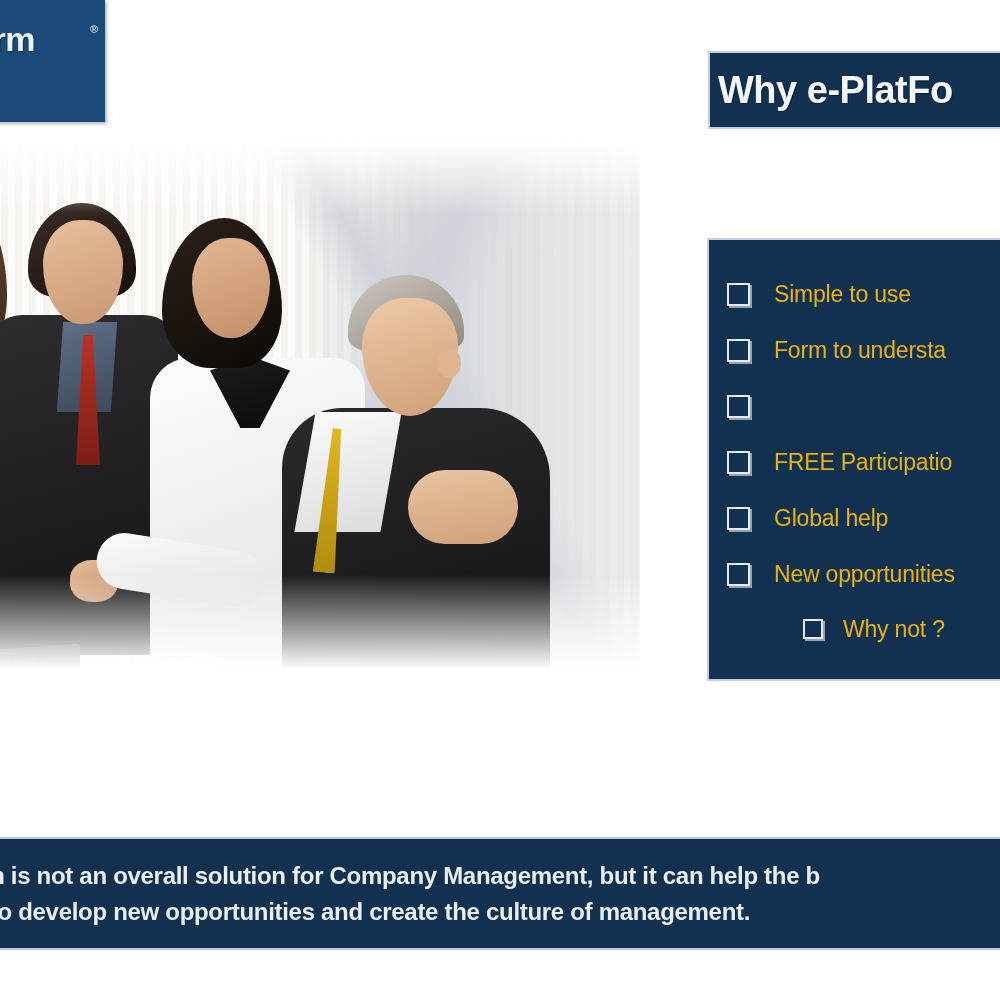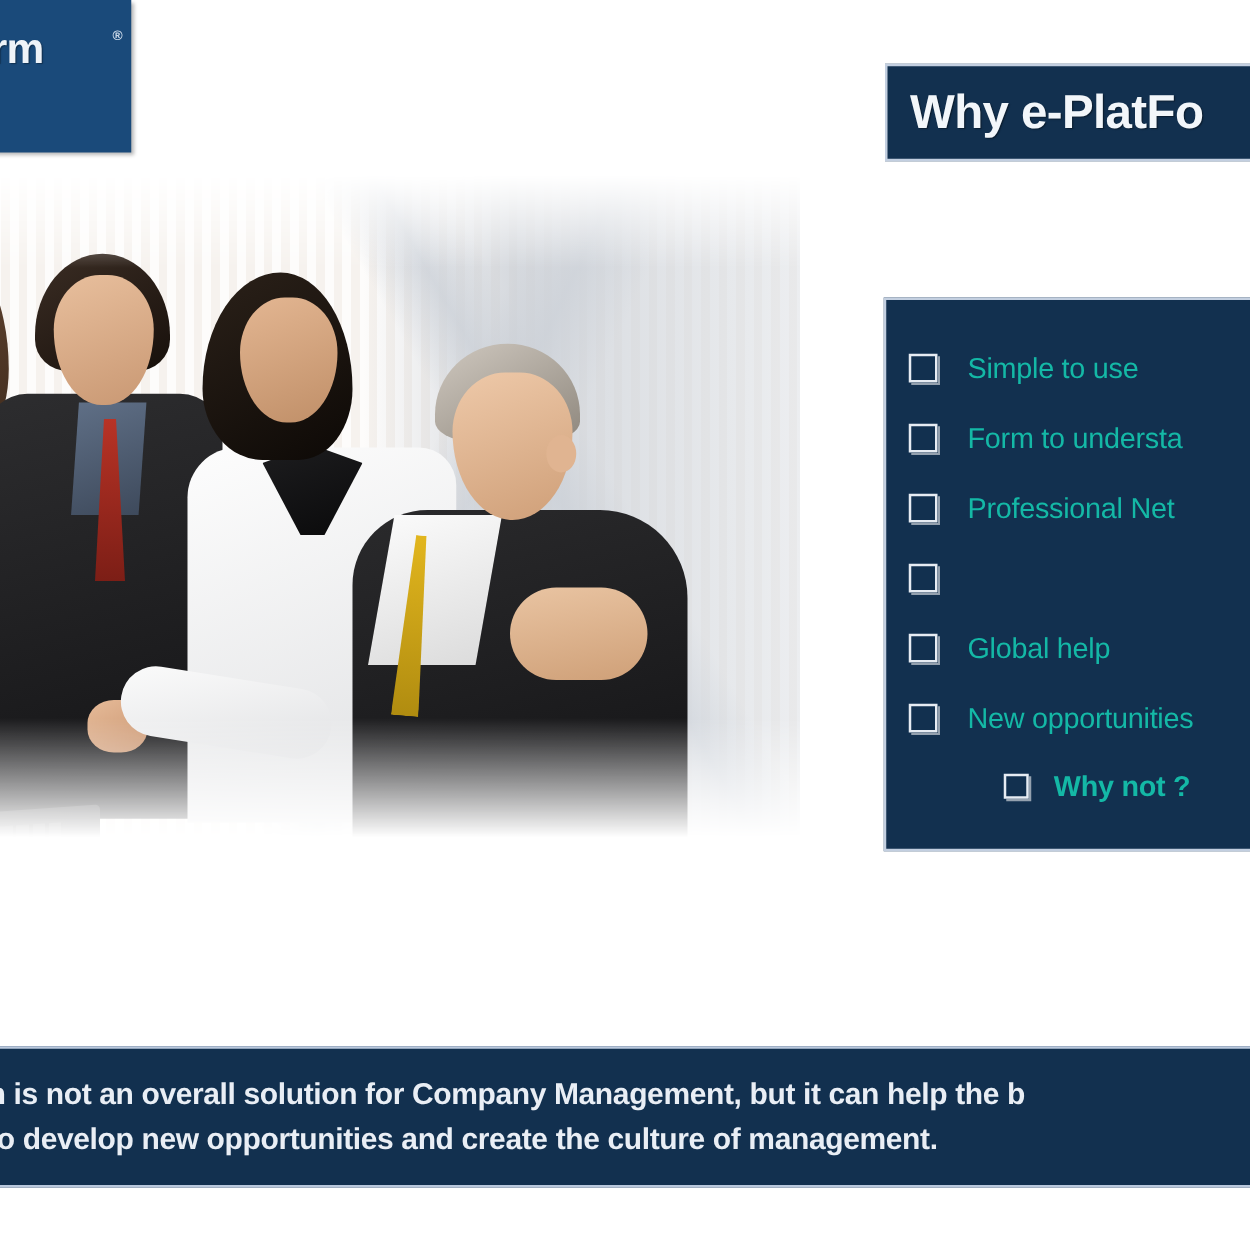--- a/index.html
+++ b/index.html
@@ -37,21 +37,21 @@
     position:absolute;left:708px;top:51px;width:340px;height:78px;
     background:#12304f;
     border:2px solid #c3cfe0;
     box-sizing:border-box;
     display:flex;align-items:center;
     overflow:hidden;
   }
   .title-text{
     color:#f2f6fa;
     font-size:38px;font-weight:bold;letter-spacing:-.5px;
-    padding-left:18px;white-space:nowrap;
+    padding-left:8px;white-space:nowrap;
     text-shadow:1px 1px 1px rgba(0,0,0,.4);
   }
 
   
   .photo{
     position:absolute;left:-90px;top:140px;width:730px;height:530px;
     overflow:hidden;
     -webkit-mask-image:linear-gradient(to bottom,transparent 0,#000 14%,#000 82%,transparent 100%),
                        linear-gradient(to right,#000 0,#000 92%,transparent 100%);
     -webkit-mask-composite:source-in;
@@ -110,25 +110,25 @@
     height:56px;white-space:nowrap;
   }
   .bullet-sq{
     width:19px;height:19px;
     border:2px solid #e7ecf3;
     background:transparent;
     box-shadow:2px 2px 0 rgba(255,255,255,.55);
     flex:0 0 auto;margin-right:24px;
   }
   .bullet-label{
-    color:#14b8a6;font-size:23px;letter-spacing:-.2px;
+    color:#eab308;font-size:23px;letter-spacing:-.2px;
   }
   .bullet-row.sub{height:54px;margin-left:76px;}
   .bullet-row.sub .bullet-sq{width:16px;height:16px;margin-right:20px;}
-  .bullet-row.sub .bullet-label{font-weight:bold;font-size:23px;}
+  .bullet-row.sub .bullet-label{font-weight:normal;font-size:23px;}
 
   
   .banner{
     position:absolute;left:-62px;top:837px;width:1140px;height:113px;
     background:#12304f;
     border:2px solid #b9c8dd;
     box-sizing:border-box;
     overflow:hidden;
     display:flex;flex-direction:column;justify-content:center;
   }
@@ -194,25 +194,25 @@
         <span class="bullet-label">Simple to use</span>
       </div>
 
       <div class="bullet-row">
         <span class="bullet-sq"></span>
         <span class="bullet-label">Form to understa</span>
       </div>
 
       <div class="bullet-row">
         <span class="bullet-sq"></span>
-        <span class="bullet-label">Professional Net</span>
-      </div>
-
-      <div class="bullet-row">
-        <span class="bullet-sq"></span>
+      </div>
+
+      <div class="bullet-row">
+        <span class="bullet-sq"></span>
+        <span class="bullet-label">FREE Participatio</span>
       </div>
 
       <div class="bullet-row">
         <span class="bullet-sq"></span>
         <span class="bullet-label">Global help</span>
       </div>
 
       <div class="bullet-row">
         <span class="bullet-sq"></span>
         <span class="bullet-label">New opportunities</span>

